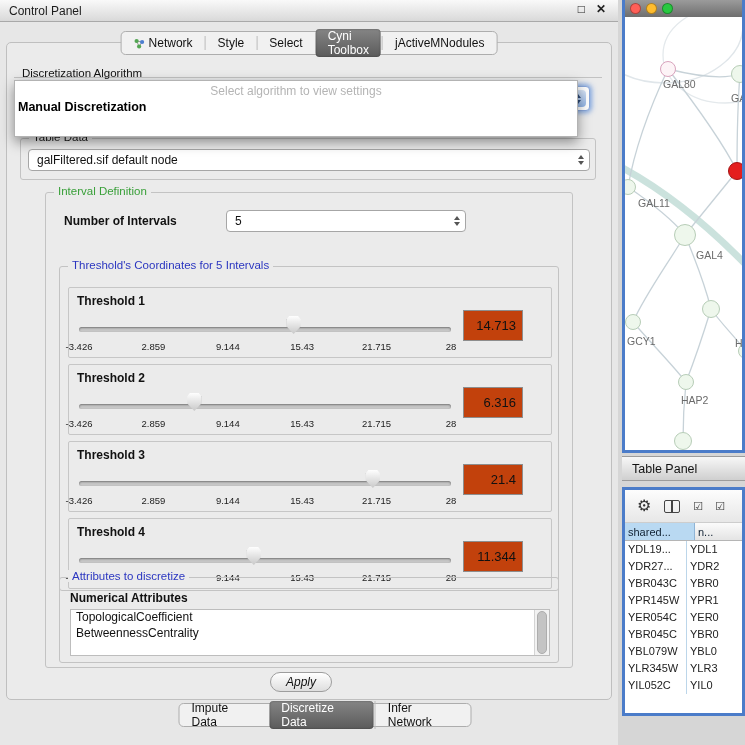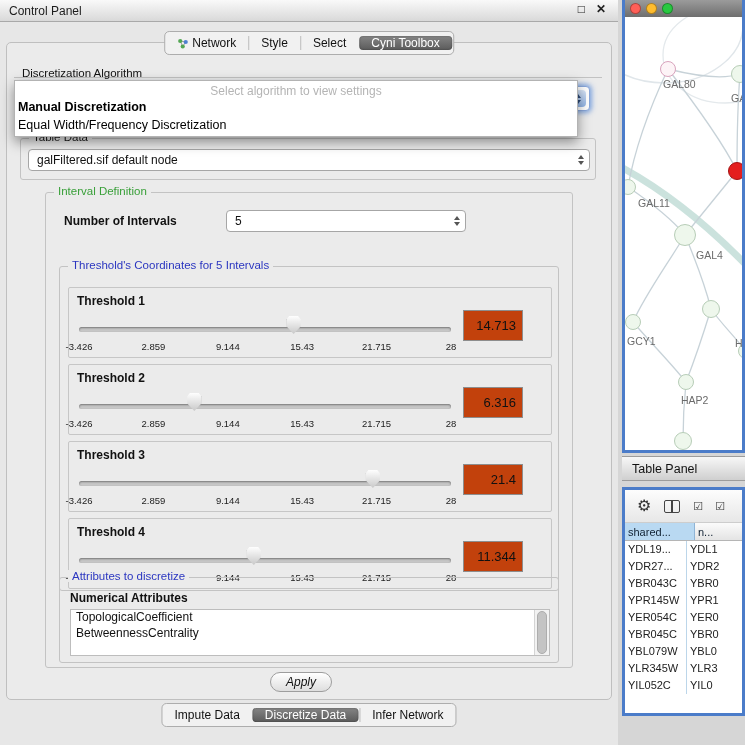--- a/index.html
+++ b/index.html
@@ -16,21 +16,21 @@
   .tb-btn { font-size:12px; color:#222; cursor:default; }
   .tb-btn.bold { font-weight:bold; }
 
   .inner-panel { position:absolute; left:6px; top:42px; width:606px; height:658px;
     background:#ebebeb; border:1px solid #bfbfbf; border-radius:5px; }
 
   
   .tabbar { position:absolute; display:flex; align-items:center; background:#f1f1f1;
     border:1px solid #adadad; border-radius:5px; height:24px; z-index:6; }
   .tabbar.top { top:31px; left:309px; transform:translateX(-50%); }
-  .tabbar.bottom { top:703px; left:309px; transform:translateX(-50%); }
+  .tabbar.bottom { top:703px; left:325px; transform:translateX(-50%); }
   .tab { display:flex; align-items:center; gap:4px; padding:0 12px; font-size:12px; color:#111; position:relative; }
   .tab + .tab { border-left:1px solid #bcbcbc; }
   .tab.sel { background:linear-gradient(#858585,#5b5b5b); color:#fff; border-radius:4px; margin:1px;
     border-left:none; box-shadow:inset 0 0 2px rgba(0,0,0,.4); }
   .tabicon { display:inline-flex; }
 
   
   .group { position:absolute; border:1px solid #c3c3c3; border-radius:3px; }
   .legend { position:absolute; top:-8px; left:8px; background:#ebebeb; padding:0 4px;
     font-size:11.5px; color:#1a1a1a; white-space:nowrap; }
@@ -153,36 +153,38 @@
         </div>
         <div class="tab">
           <span>Style</span>
         </div>
         <div class="tab">
           <span>Select</span>
         </div>
         <div class="tab sel">
           <span>Cyni Toolbox</span>
         </div>
+        <div class="tab">
+          <span>jActiveMNodules</span>
+        </div>
       </div>
 
     <div class="algo-line"></div>
     <span class="algo-title">Discretization Algorithm</span>
     <div class="combo algo-combo">
       <span class="algo-cap">
           <i class="arr-up"></i>
           <i class="arr-dn"></i>
         </span>
     </div>
 
     <div class="popup">
       <div class="popup-ph">Select algorithm to view settings</div>
       <div id="popup-opts">
           <div class="popup-opt hl">Manual Discretization</div>
-          <div class="popup-opt">Equal Width/Frequency Discretization</div>
         </div>
     </div>
 
     <div class="group" style="left:20px; top:138px; width:576px; height:42px;">
       <span class="legend">Table Data</span>
       <div class="combo" style="left:7px; top:10px; width:562px; height:22px;">
         <span>galFiltered.sif default node</span>
         <span class="stepper">
             <i class="arr-up"></i>
             <i class="arr-dn"></i>

